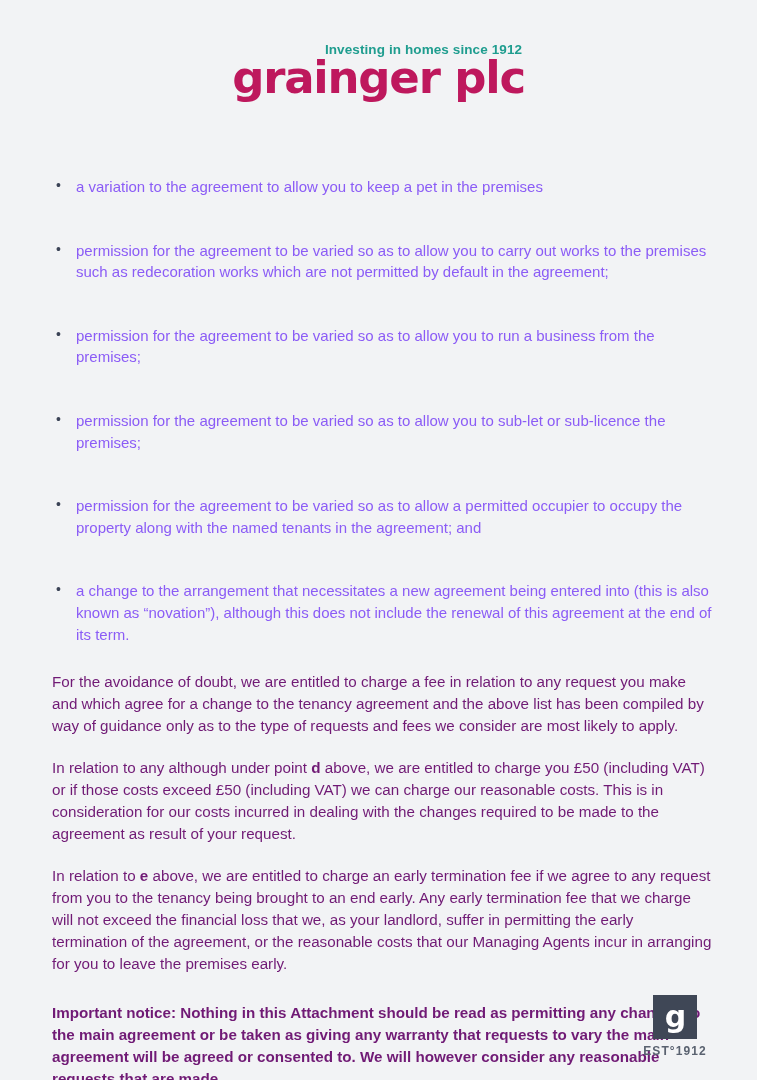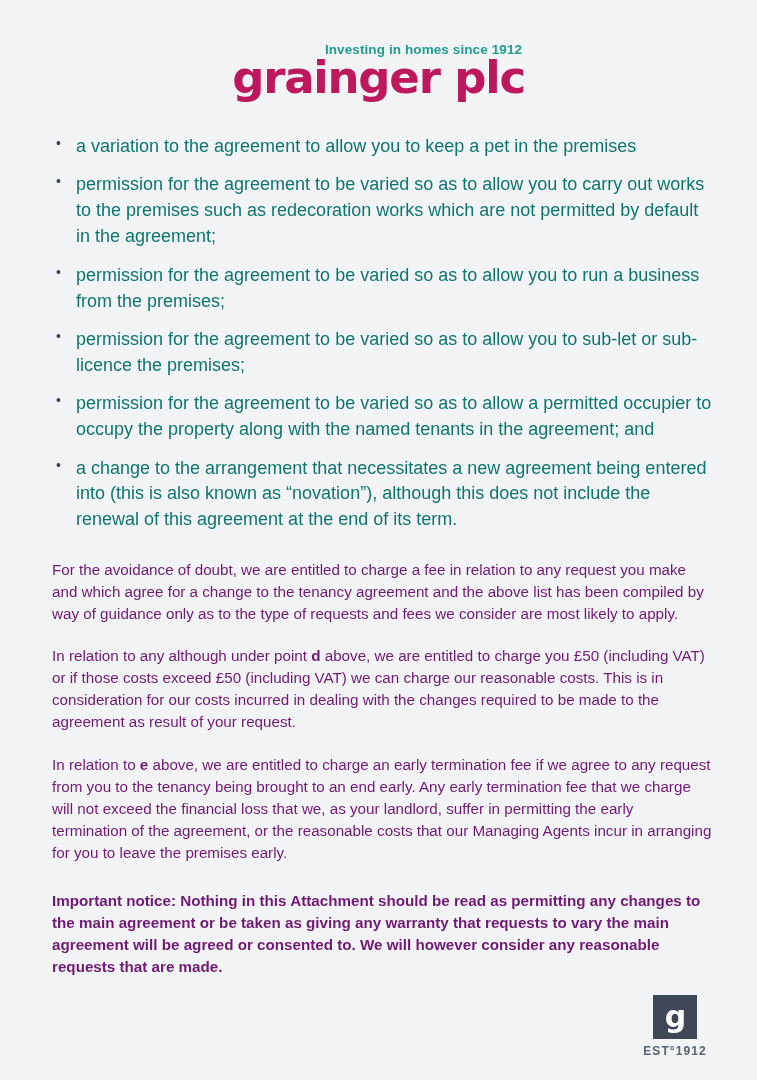--- a/index.html
+++ b/index.html
@@ -54,23 +54,24 @@
   }
   ul.bullets {
     list-style: none;
     margin: 0;
     padding: 0;
   }
   ul.bullets li {
     position: relative;
     padding-left: 24px;
     margin-bottom: 12.5px;
-    font-size: 18px;
+    font-size: 15px;
     line-height: 1.44;
-    color: #0f766e;
+    color: #8b5cf6;
+    margin-top: 42px;
   }
   ul.bullets li::before {
     content: "\2022";
     position: absolute;
     left: 4px;
     top: -1px;
     font-size: 14px;
     color: #3b4356;
   }
   p.para {

